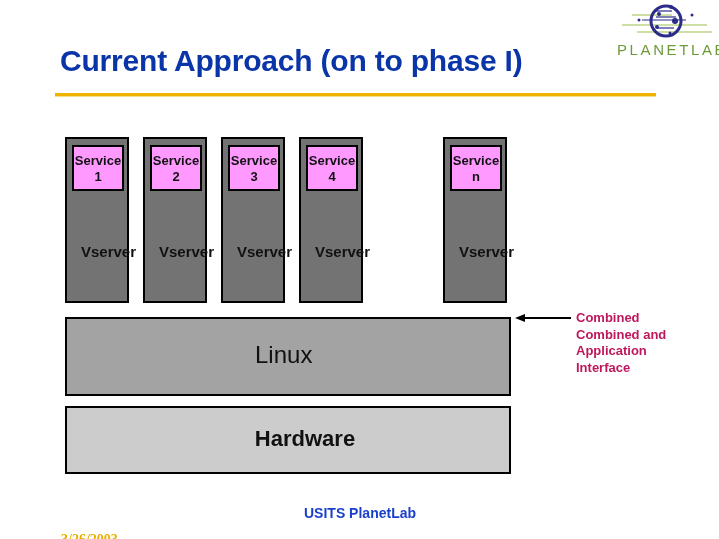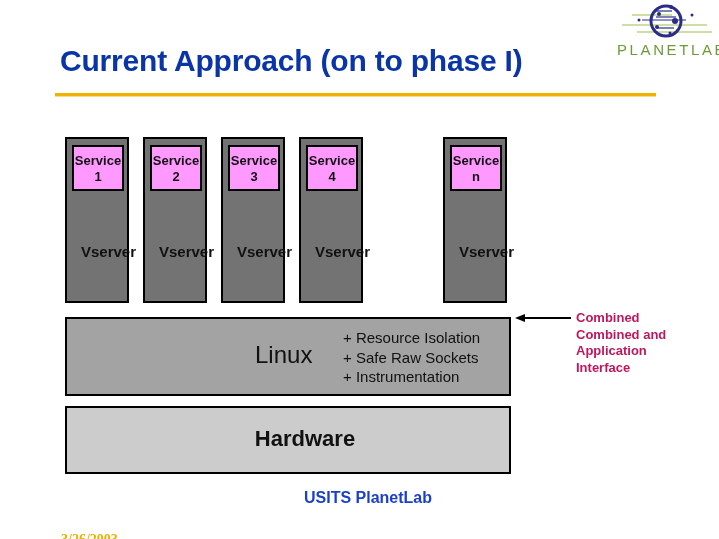--- a/index.html
+++ b/index.html
@@ -42,21 +42,21 @@
   .hw-label { display: inline-block; margin-top: 18px; font-size: 22px; font-weight: bold; color: #111; }
   .arrow { left: 515px; top: 313px; width: 56px; height: 10px; }
   .callout {
     left: 576px; top: 310px; font-size: 13px; font-weight: bold; line-height: 16.5px; color: #be185d;
   }
   .callout span { display: block; }
   .footer-date {
     left: 61px; top: 532px; font-family: "Liberation Serif", serif; font-weight: bold; font-size: 14px; color: #e8b000;
   }
   .footer-center {
-    left: 304px; top: 489px; font-weight: bold; font-size: 16px; color: #1a3fcc;
+    left: 304px; top: 505px; font-weight: bold; font-size: 14px; color: #1a3fcc;
   }
 </style>
 </head>
 <body>
 
 <div class="abs title">Current Approach (on to phase I)</div>
 <div class="abs rule"></div>
 
 <svg class="abs logo" viewBox="0 0 107 64">
   <line x1="20" y1="15" x2="60" y2="15" stroke="#9bbf4a" stroke-width="1.2"></line>
@@ -108,25 +108,20 @@
 <div class="abs vserver" style="left:443px;">
   <div class="service">
     <span>Service</span>
     <span>n</span>
   </div>
   <div class="vlabel">Vserver</div>
 </div>
 
 <div class="abs linux">
   <div class="linux-label">Linux</div>
-  <div class="features">
-    <div>+ Resource Isolation</div>
-    <div>+ Safe Raw Sockets</div>
-    <div>+ Instrumentation</div>
-  </div>
 </div>
 
 <div class="abs hardware">
   <span class="hw-label">Hardware</span>
 </div>
 
 <svg class="abs arrow" viewBox="0 0 56 10">
   <line x1="6" y1="5" x2="56" y2="5" stroke="#000" stroke-width="2"></line>
   <polygon points="0,5 10,1 10,9" fill="#000"></polygon>
 </svg>

